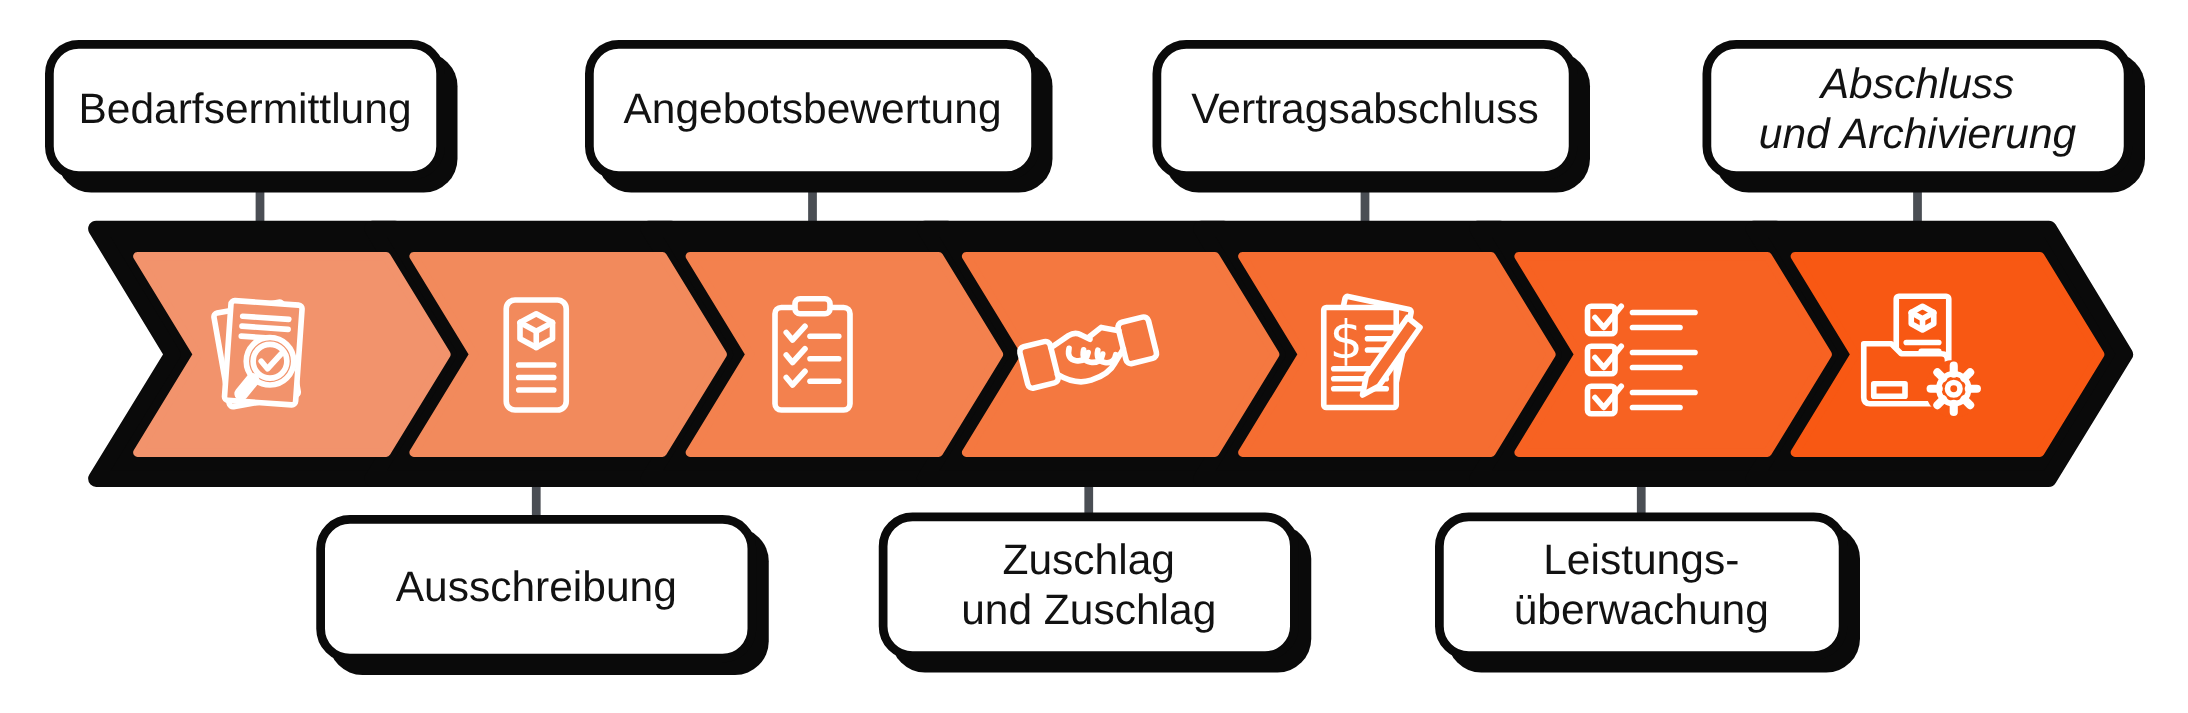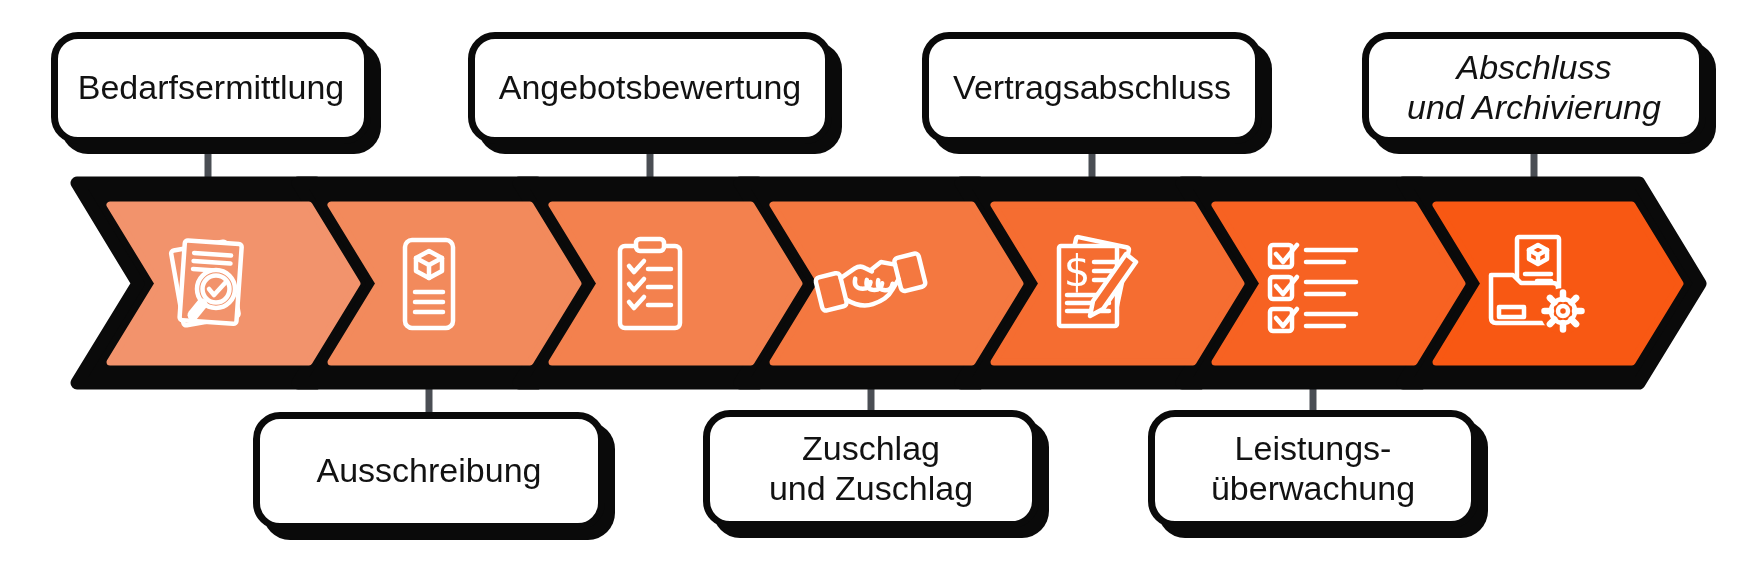--- a/index.html
+++ b/index.html
@@ -143,21 +143,21 @@
         <line x1="75.5" y1="90.5" x2="70.9" y2="95.1" stroke-width="6.5"></line>
         <line x1="72.0" y1="82.0" x2="65.5" y2="82.0" stroke-width="6.5"></line>
         <line x1="75.5" y1="73.5" x2="70.9" y2="68.9" stroke-width="6.5"></line>
         <line x1="84.0" y1="70.0" x2="84.0" y2="63.5" stroke-width="6.5"></line>
         <line x1="92.5" y1="73.5" x2="97.1" y2="68.9" stroke-width="6.5"></line>
   <circle cx="84" cy="82" r="12"></circle>
         <circle cx="84" cy="82" r="5"></circle>
       </g>
     </svg>
   <div id="labels">
-      <div class="label-box" style="left: 51px; top: 32px; width: 320px; height: 112px; align-items: center;">
+      <div class="label-box" style="left: 36px; top: 32px; width: 320px; height: 112px; align-items: center;">
         <div>Bedarfsermittlung</div>
       </div>
       <div class="label-box" style="left: 253px; top: 412px; width: 352px; height: 118px;">
         <div>Ausschreibung</div>
       </div>
       <div class="label-box" style="left: 468px; top: 32px; width: 364px; height: 112px;">
         <div>Angebotsbewertung</div>
       </div>
       <div class="label-box" style="left: 703px; top: 410px; width: 336px; height: 118px;">
         <div>Zuschlag</div>

